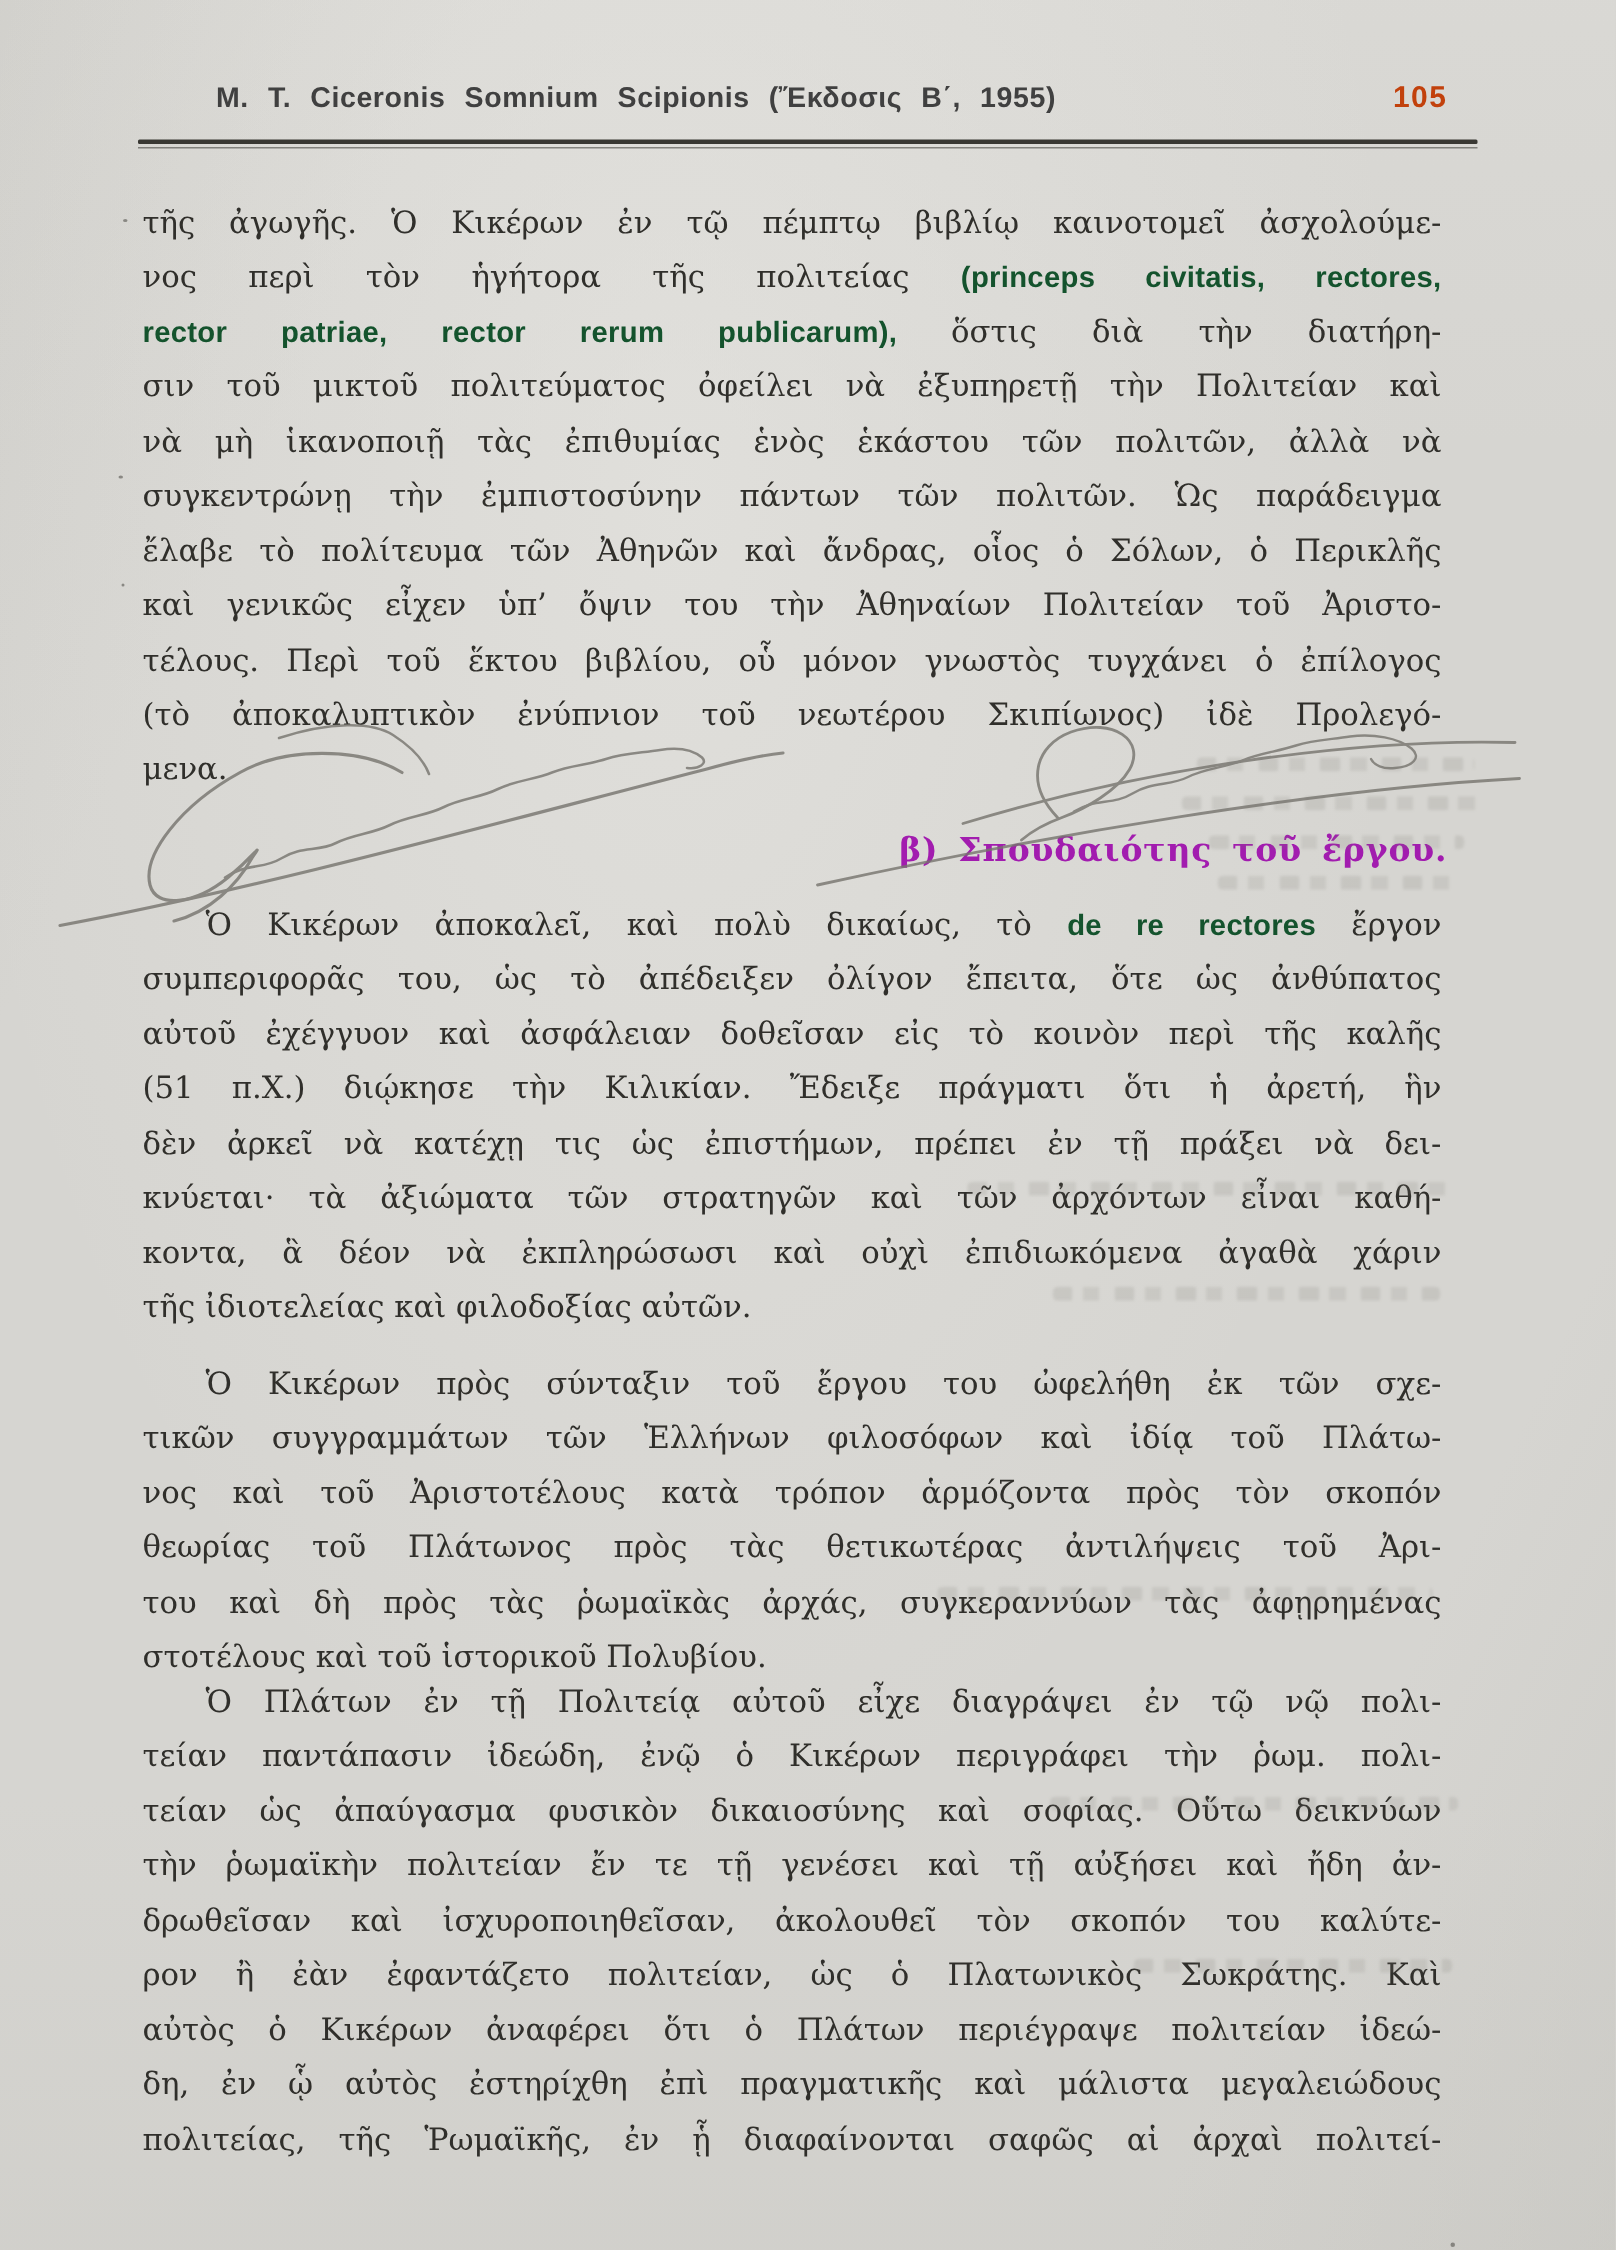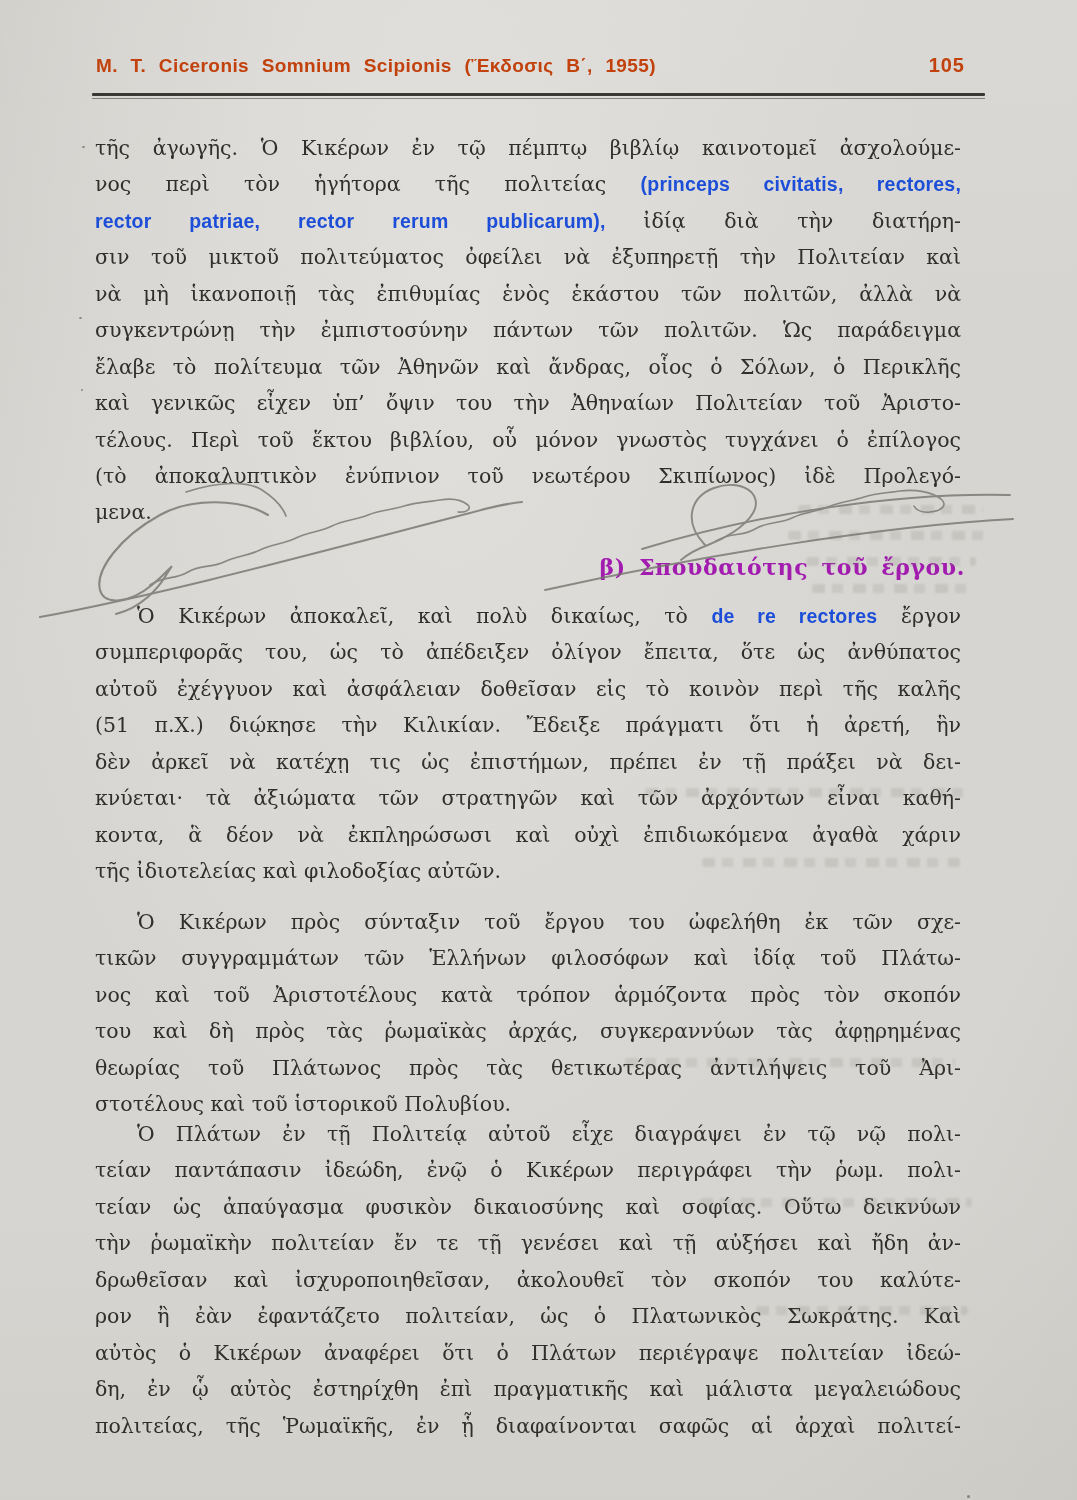--- a/index.html
+++ b/index.html
@@ -12,21 +12,21 @@
       linear-gradient(180deg, rgba(222,221,217,.4) 0%, rgba(214,213,209,0) 20%, rgba(214,213,209,0) 80%, rgba(203,202,197,.45) 100%);
     font-family:"DejaVu Serif", serif;
     color:#2f2e2a;
   }
   .header-row{
     position:absolute;left:96px;right:112px;top:54px;height:30px;
     display:flex;justify-content:space-between;align-items:baseline;
   }
   .header-title{
     font-family:"Liberation Sans", sans-serif;font-weight:bold;
-    font-size:19px;letter-spacing:.4px;word-spacing:7px;color:#c2410c;
+    font-size:19px;letter-spacing:.4px;word-spacing:7px;color:#404040;margin-left:48px;
   }
   .page-number{
     font-family:"Liberation Sans", sans-serif;font-weight:bold;
     font-size:20px;color:#c2410c;letter-spacing:1px;
   }
   .header-rule{
     position:absolute;left:92px;right:92px;top:93px;height:7px;
   }
   .header-rule .r1{height:3px;background:#393833;border-radius:1px;}
   .header-rule .r2{height:1px;margin-top:2px;background:rgba(57,56,51,.55);}
@@ -35,21 +35,21 @@
     height:36.45px;line-height:36.45px;
     font-size:20.5px;
     text-align:justify;text-align-last:justify;
     white-space:nowrap;
     color:#302f2b;
   }
   .tline.endline{text-align-last:left;}
   .tline.indent{padding-left:42px;}
   .latin{
     font-family:"Liberation Sans", sans-serif;font-weight:bold;
-    font-size:19.5px;letter-spacing:.2px;color:#1d4ed8;
+    font-size:19.5px;letter-spacing:.2px;color:#14532d;
   }
   .section-heading{
     position:absolute;left:315px;width:650px;top:549px;height:36px;line-height:36px;
     text-align:right;font-weight:bold;font-size:22px;letter-spacing:.6px;word-spacing:5px;
     color:#a21caf;
   }
   
   .sig-overlay{position:absolute;left:0;top:0;pointer-events:none;}
   
   .ghost{
@@ -69,21 +69,21 @@
   <span class="page-number">105</span>
 </div>
 <div class="header-rule">
     <div class="r1"></div>
     <div class="r2"></div>
   </div>
 
 <div class="textcol" style="top:130px;">
     <div class="tline"><span>τῆς ἀγωγῆς. Ὁ Κικέρων ἐν τῷ πέμπτῳ βιβλίῳ καινοτομεῖ ἀσχολούμε-</span></div>
     <div class="tline"><span>νος περὶ τὸν ἡγήτορα τῆς πολιτείας </span><span class="latin">(princeps civitatis, rectores,</span></div>
-    <div class="tline"><span class="latin">rector patriae, rector rerum publicarum), </span><span>ἰδίᾳ διὰ τὴν διατήρη-</span></div>
+    <div class="tline"><span class="latin">rector patriae, rector rerum publicarum), </span><span>ὅστις διὰ τὴν διατήρη-</span></div>
     <div class="tline"><span>σιν τοῦ μικτοῦ πολιτεύματος ὀφείλει νὰ ἐξυπηρετῇ τὴν Πολιτείαν καὶ</span></div>
     <div class="tline"><span>νὰ μὴ ἱκανοποιῇ τὰς ἐπιθυμίας ἑνὸς ἑκάστου τῶν πολιτῶν, ἀλλὰ νὰ</span></div>
     <div class="tline"><span>συγκεντρώνῃ τὴν ἐμπιστοσύνην πάντων τῶν πολιτῶν. Ὡς παράδειγμα</span></div>
     <div class="tline"><span>ἔλαβε τὸ πολίτευμα τῶν Ἀθηνῶν καὶ ἄνδρας, οἷος ὁ Σόλων, ὁ Περικλῆς</span></div>
     <div class="tline"><span>καὶ γενικῶς εἶχεν ὑπ’ ὄψιν του τὴν Ἀθηναίων Πολιτείαν τοῦ Ἀριστο-</span></div>
     <div class="tline"><span>τέλους. Περὶ τοῦ ἕκτου βιβλίου, οὗ μόνον γνωστὸς τυγχάνει ὁ ἐπίλογος</span></div>
     <div class="tline"><span>(τὸ ἀποκαλυπτικὸν ἐνύπνιον τοῦ νεωτέρου Σκιπίωνος) ἰδὲ Προλεγό-</span></div>
     <div class="tline endline"><span>μενα.</span></div>
   </div>
 <div class="section-heading">β) Σπουδαιότης τοῦ ἔργου.</div>
@@ -94,22 +94,22 @@
     <div class="tline"><span>(51 π.Χ.) διῴκησε τὴν Κιλικίαν. Ἔδειξε πράγματι ὅτι ἡ ἀρετή, ἣν</span></div>
     <div class="tline"><span>δὲν ἀρκεῖ νὰ κατέχῃ τις ὡς ἐπιστήμων, πρέπει ἐν τῇ πράξει νὰ δει-</span></div>
     <div class="tline"><span>κνύεται· τὰ ἀξιώματα τῶν στρατηγῶν καὶ τῶν ἀρχόντων εἶναι καθή-</span></div>
     <div class="tline"><span>κοντα, ἃ δέον νὰ ἐκπληρώσωσι καὶ οὐχὶ ἐπιδιωκόμενα ἀγαθὰ χάριν</span></div>
     <div class="tline endline"><span>τῆς ἰδιοτελείας καὶ φιλοδοξίας αὐτῶν.</span></div>
   </div>
 <div class="textcol" style="top:904px;">
     <div class="tline indent"><span>Ὁ Κικέρων πρὸς σύνταξιν τοῦ ἔργου του ὠφελήθη ἐκ τῶν σχε-</span></div>
     <div class="tline"><span>τικῶν συγγραμμάτων τῶν Ἑλλήνων φιλοσόφων καὶ ἰδίᾳ τοῦ Πλάτω-</span></div>
     <div class="tline"><span>νος καὶ τοῦ Ἀριστοτέλους κατὰ τρόπον ἁρμόζοντα πρὸς τὸν σκοπόν</span></div>
+    <div class="tline"><span>θεωρίας τοῦ Πλάτωνος πρὸς τὰς θετικωτέρας ἀντιλήψεις τοῦ Ἀρι-</span></div>
     <div class="tline"><span>του καὶ δὴ πρὸς τὰς ῥωμαϊκὰς ἀρχάς, συγκεραννύων τὰς ἀφῃρημένας</span></div>
-    <div class="tline"><span>θεωρίας τοῦ Πλάτωνος πρὸς τὰς θετικωτέρας ἀντιλήψεις τοῦ Ἀρι-</span></div>
     <div class="tline endline"><span>στοτέλους καὶ τοῦ ἱστορικοῦ Πολυβίου.</span></div>
   </div>
 <div class="textcol" style="top:1089px;margin-top:27px;">
     <div class="tline indent"><span>Ὁ Πλάτων ἐν τῇ Πολιτείᾳ αὐτοῦ εἶχε διαγράψει ἐν τῷ νῷ πολι-</span></div>
     <div class="tline"><span>τείαν παντάπασιν ἰδεώδη, ἐνῷ ὁ Κικέρων περιγράφει τὴν ῥωμ. πολι-</span></div>
     <div class="tline"><span>τείαν ὡς ἀπαύγασμα φυσικὸν δικαιοσύνης καὶ σοφίας. Οὕτω δεικνύων</span></div>
     <div class="tline"><span>τὴν ῥωμαϊκὴν πολιτείαν ἔν τε τῇ γενέσει καὶ τῇ αὐξήσει καὶ ἤδη ἀν-</span></div>
     <div class="tline"><span>δρωθεῖσαν καὶ ἰσχυροποιηθεῖσαν, ἀκολουθεῖ τὸν σκοπόν του καλύτε-</span></div>
     <div class="tline"><span>ρον ἢ ἐὰν ἐφαντάζετο πολιτείαν, ὡς ὁ Πλατωνικὸς Σωκράτης. Καὶ</span></div>
     <div class="tline"><span>αὐτὸς ὁ Κικέρων ἀναφέρει ὅτι ὁ Πλάτων περιέγραψε πολιτείαν ἰδεώ-</span></div>

